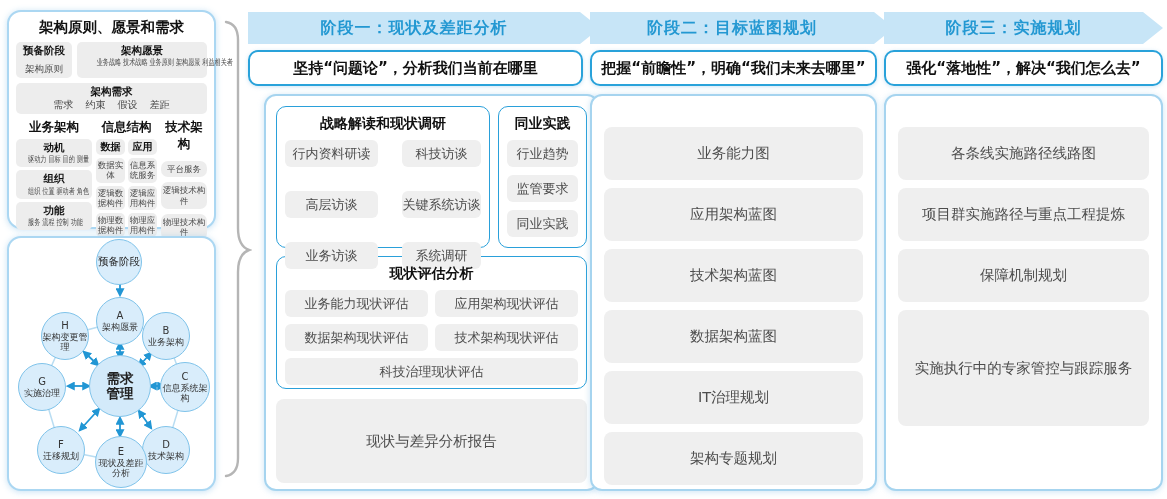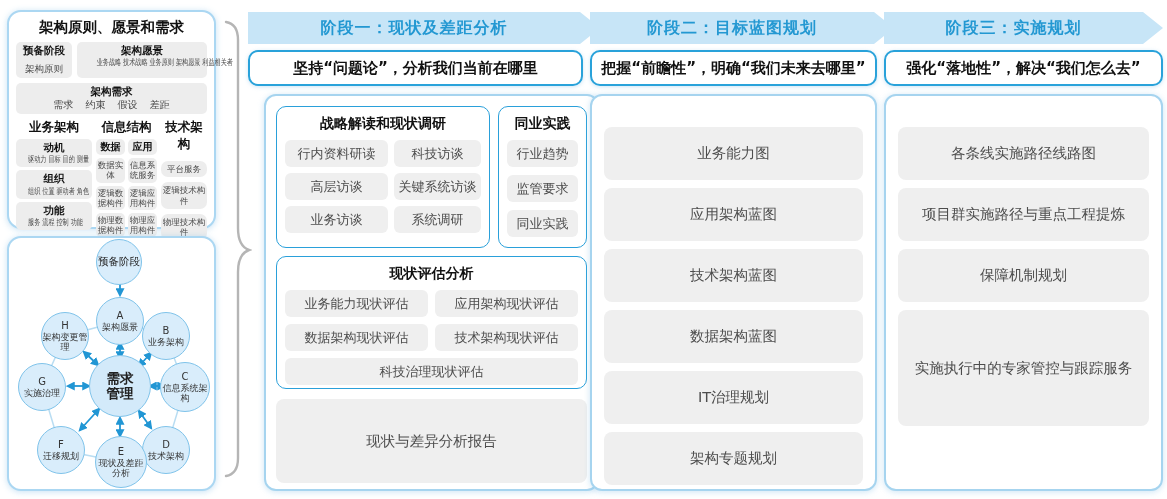--- a/index.html
+++ b/index.html
@@ -79,21 +79,21 @@
   .stack{display:flex;flex-direction:column;gap:8px;padding:31px 12px;}
   .gbox{background:#efefef;border-radius:8px;display:flex;align-items:center;justify-content:center;
         font-size:14.5px;color:#4d4d4d;text-align:center;height:53px;flex:none;padding:0 6px;box-sizing:border-box;}
   .gbox.tall{height:116px;}
 
   .group{border:1.8px solid #2aa0da;border-radius:10px;background:#fff;box-sizing:border-box;}
   .p1-row{display:flex;gap:8px;}
   .g-strategy{width:214px;flex:none;height:142px;}
   .g-external{flex:1;height:142px;}
   .g-title{font-size:14px;font-weight:bold;color:#111;text-align:center;margin:8px 4px 7px;}
-  .g-grid{display:grid;grid-template-columns:1.18fr 1fr;gap:6px;padding:0 8px 8px;}
+  .g-grid{display:grid;grid-template-columns:1.18fr 1fr;gap:24px;padding:0 8px 8px;}
   .g-list{display:flex;flex-direction:column;gap:8px;padding:0 8px 8px;}
   .tchip{background:#efefef;border-radius:6px;height:27px;display:flex;align-items:center;justify-content:center;
          font-size:13px;color:#4d4d4d;white-space:nowrap;}
   .g-assess{margin-top:8px;height:133px;}
   .g-grid2{display:grid;grid-template-columns:1fr 1fr;gap:7px;padding:0 8px 8px;}
   .span2{grid-column:1 / span 2;}
   .report{margin-top:10px;height:84px;background:#efefef;border-radius:8px;display:flex;align-items:center;justify-content:center;
           font-size:14.5px;color:#4d4d4d;}
 </style>
 </head>

